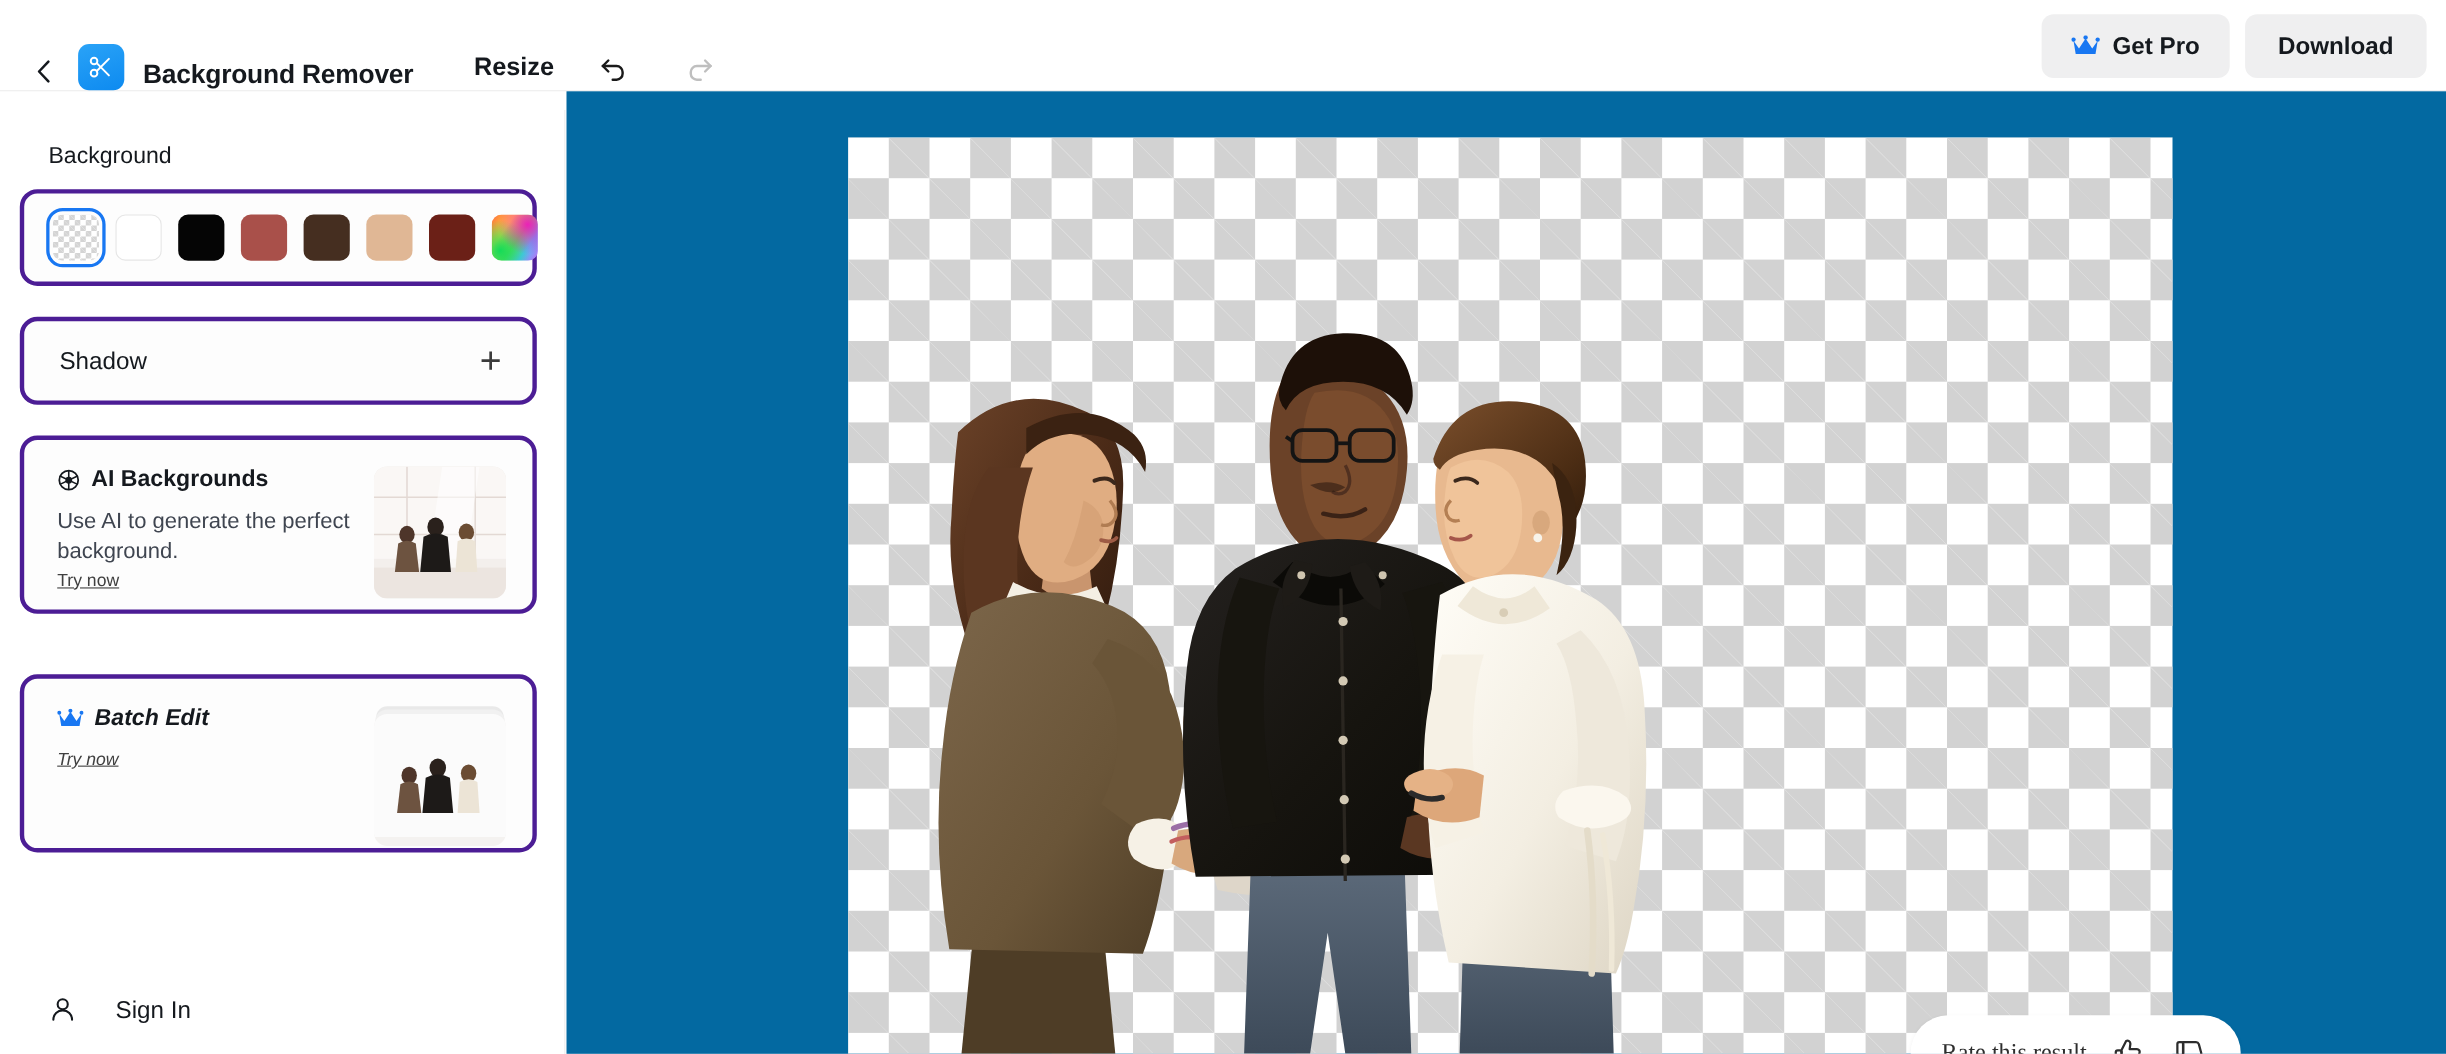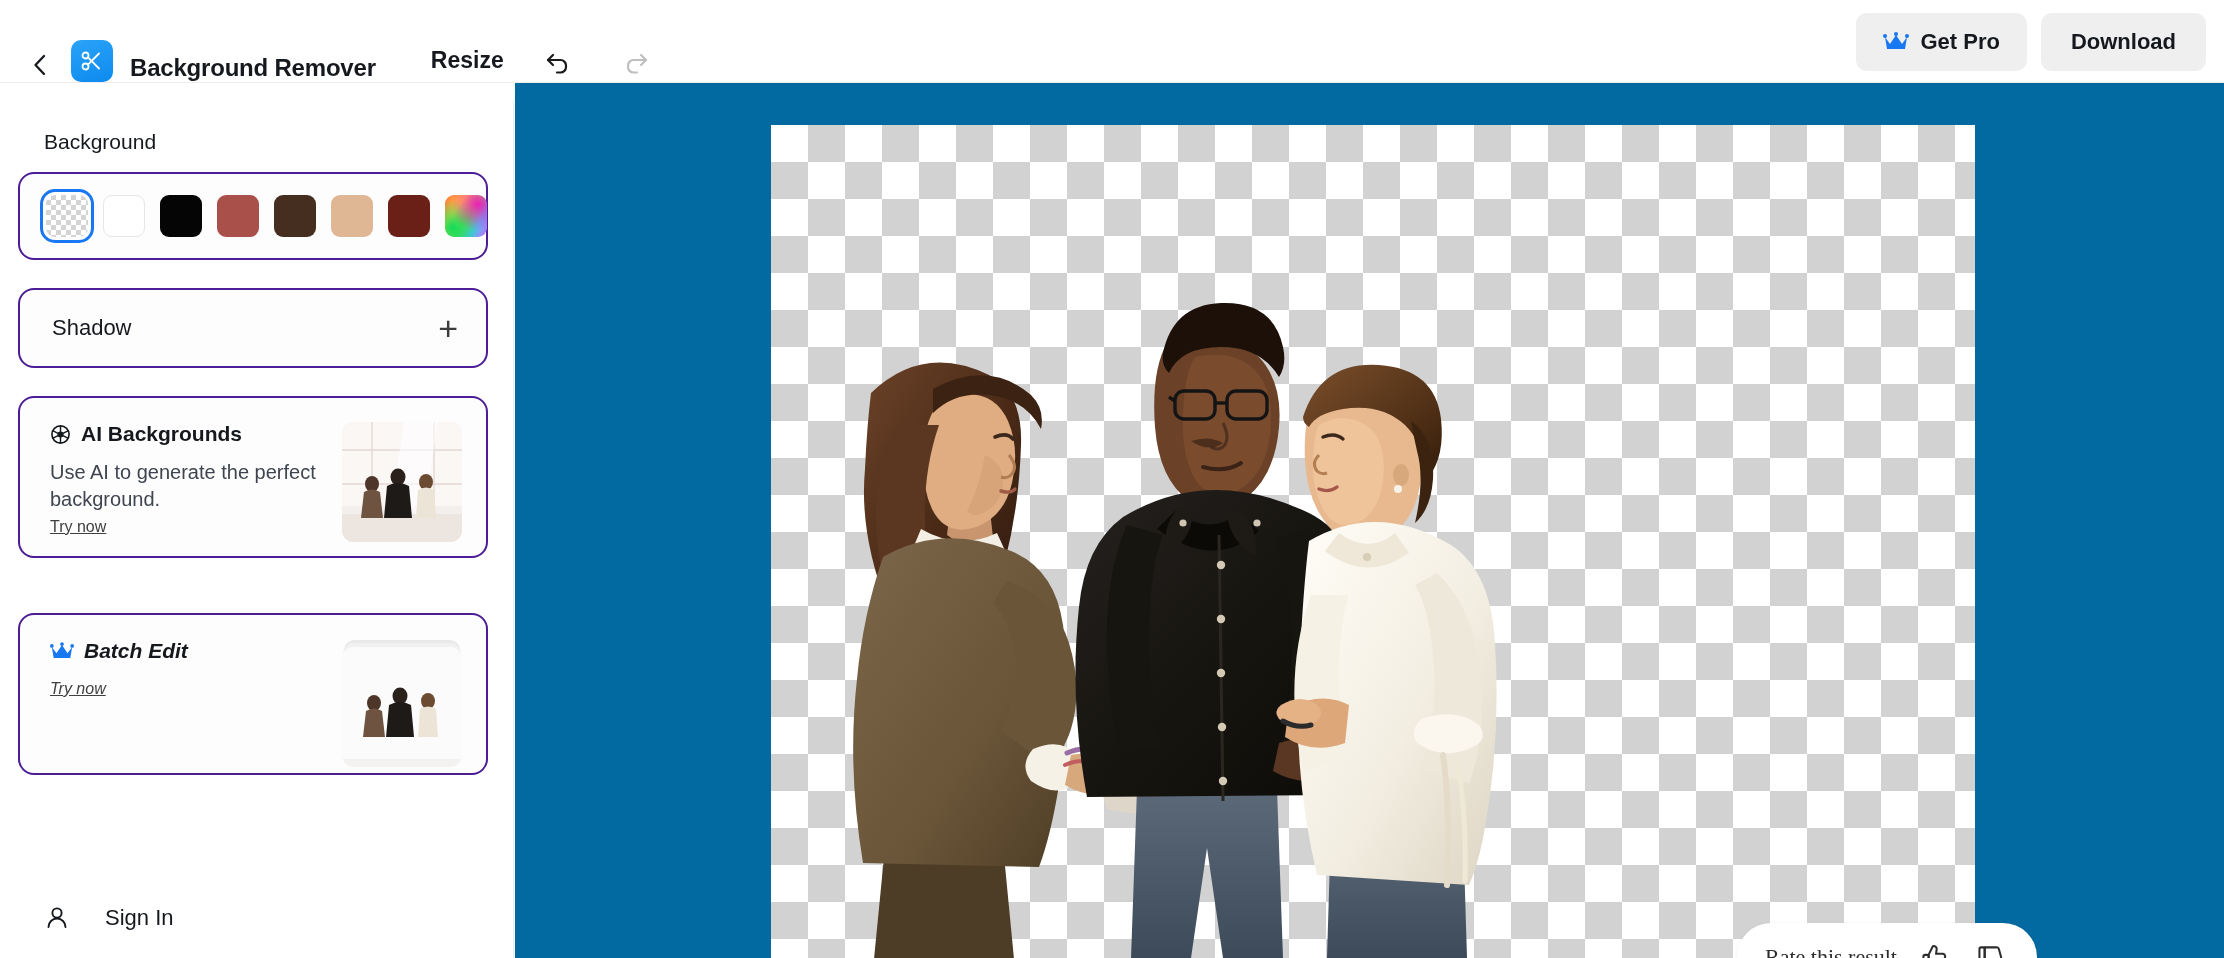--- a/index.html
+++ b/index.html
@@ -70,21 +70,21 @@
     border-right: 1px solid #ededed;
   }
   .section-label {
     position: absolute; left: 44px; top: 30px;
     font-size: 21px; color: #15191e; font-weight: normal;
   }
 
   .card {
     position: absolute; left: 18px; width: 470px;
     background: #fdfdfd;
-    border: 2px solid #4c1d95;
+    border: 4px solid #4c1d95;
     border-radius: 16px;
   }
 
   
   #swatch-card { top: 72px; height: 88px; }
   .swatch-row {
     display: flex; align-items: center; height: 100%;
     padding-left: 26px; gap: 15px;
   }
   .swatch {

